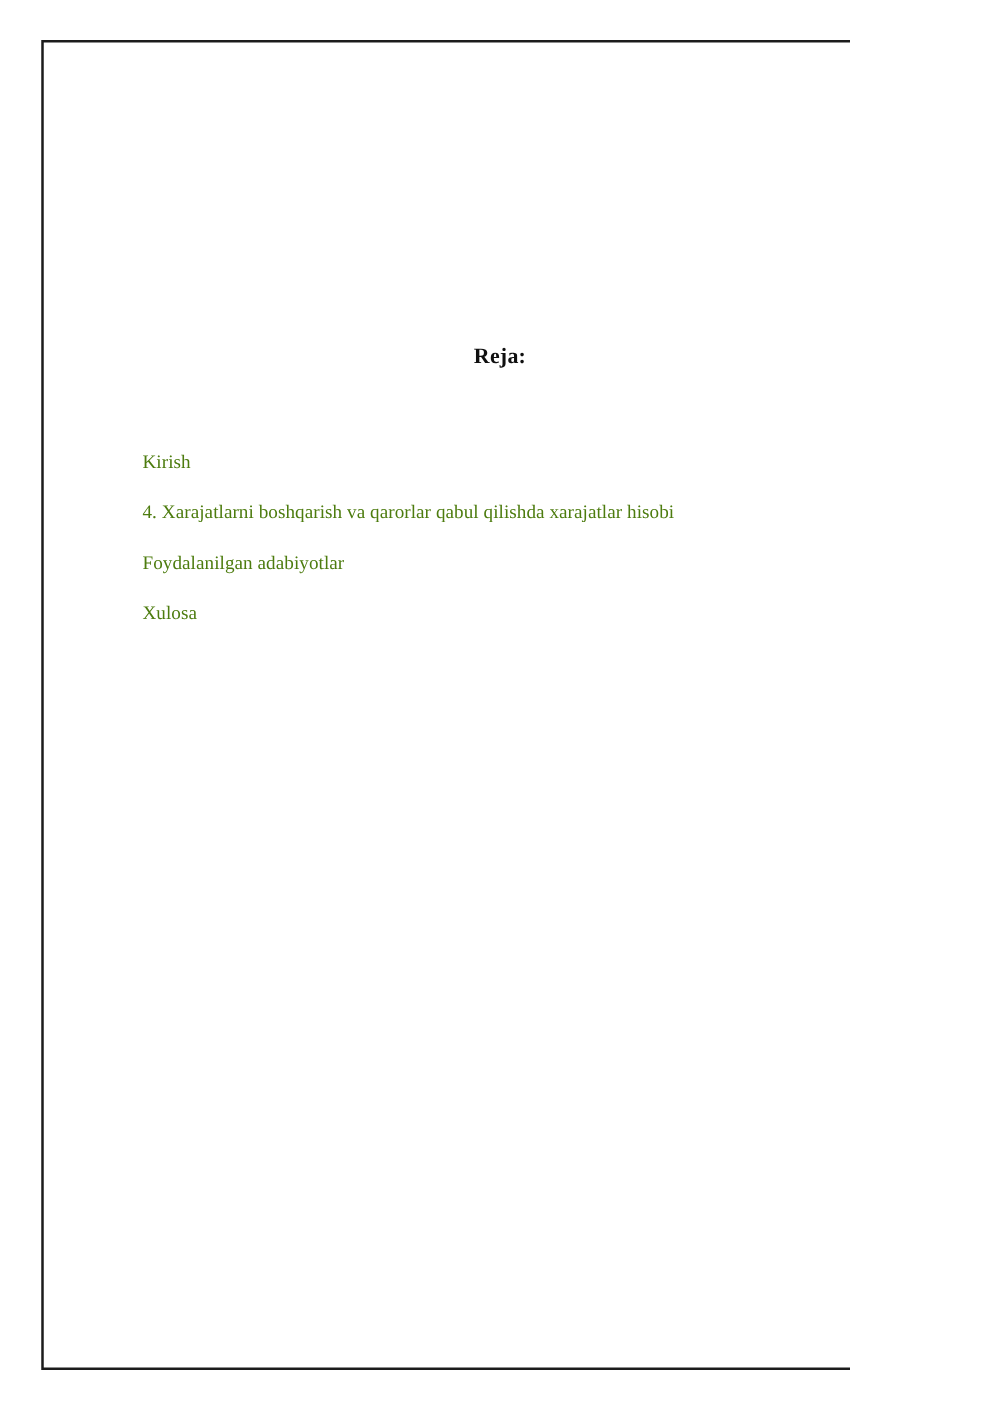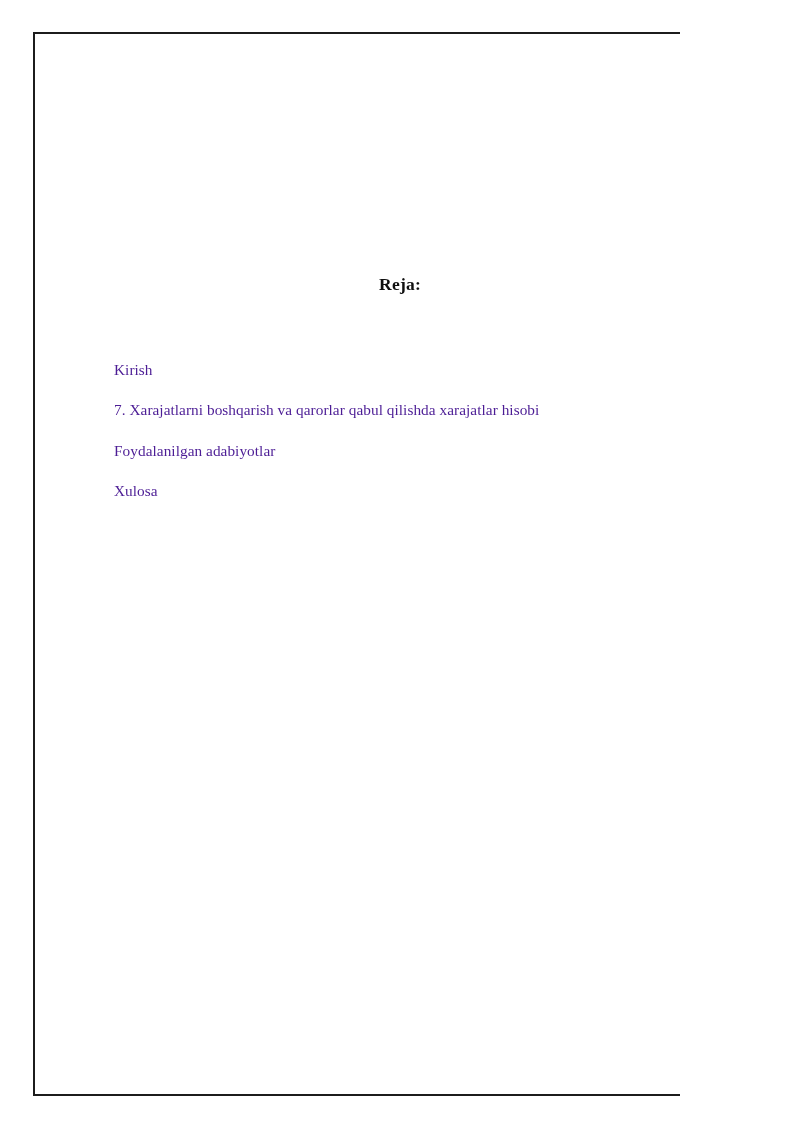--- a/index.html
+++ b/index.html
@@ -57,37 +57,37 @@
   .toc {
     position: absolute;
     left: 114px;
     top: 350px;
     width: 640px;
   }
 
   .toc-entry {
     font-size: 15.3px;
     line-height: 40.4px;
-    color: #4c1d95;
+    color: #4d7c0f;
     white-space: nowrap;
     letter-spacing: 0.05px;
   }
 </style>
 </head>
 <body>
 
 <div class="page">
 
   <div class="page-border"></div>
 
   <div class="content">
 
     <div class="doc-title">Reja:</div>
 
     <div class="toc">
       <div class="toc-entry">Kirish</div>
-      <div class="toc-entry">7. Xarajatlarni boshqarish va qarorlar qabul qilishda xarajatlar hisobi</div>
+      <div class="toc-entry">4. Xarajatlarni boshqarish va qarorlar qabul qilishda xarajatlar hisobi</div>
       <div class="toc-entry">Foydalanilgan adabiyotlar</div>
       <div class="toc-entry">Xulosa</div>
     </div>
 
   </div>
 </div>
 
 </body></html>

